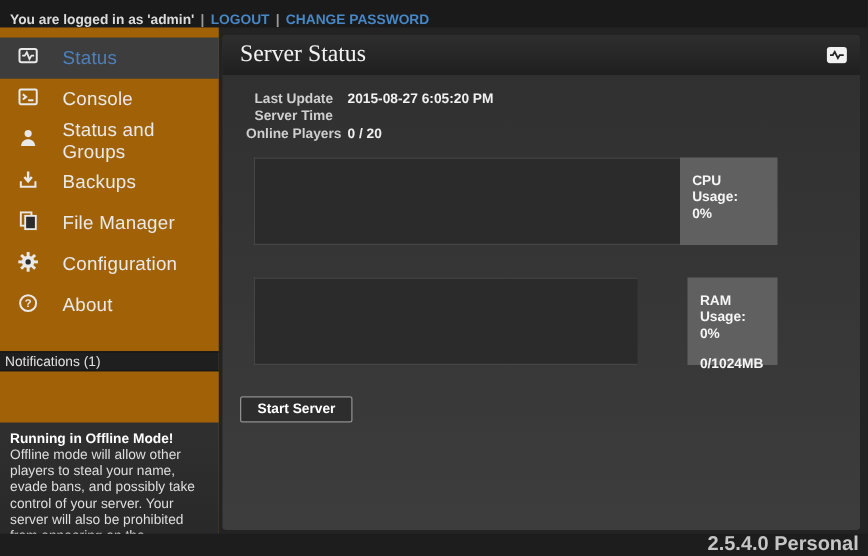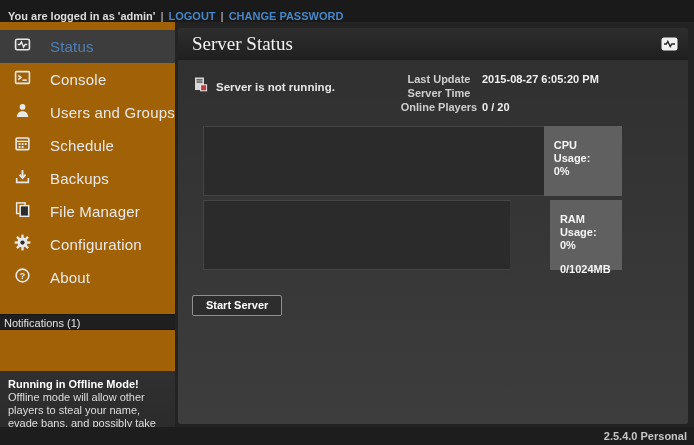--- a/index.html
+++ b/index.html
@@ -63,21 +63,21 @@
   
   .status-row { display:flex; align-items:flex-start; }
   .status-left { flex:1; display:flex; align-items:center; gap:8px; padding-top:4px; }
   .status-msg { font-size:11.5px; font-weight:bold; color:#e6e6e6; }
   .info-table { width:278px; font-size:11px; font-weight:bold; }
   .info-row { display:flex; line-height:14px; }
   .info-label { width:86px; color:#cfcfcf;text-align:center; }
   .info-value { color:#f0f0f0; }
   
   .chart-row { display:flex; margin-top:12px; width:430px; height:70px;padding-left:11px; }
-  .chart-row + .chart-row { margin-top:4px;gap:40px; }
+  .chart-row + .chart-row { margin-top:26px;gap:40px; }
   .chart-area {
     width:350px; height:70px; background:#2b2b2b;
     border:1px solid #454545; border-right:none;
   }
   .usage-panel {
     width:80px; height:70px; background:#606060;
     padding:13px 6px 0 10px;
     font-size:11px; font-weight:bold; color:#f5f5f5; line-height:13px;
   }
   .usage-detail { margin-top:11px; }
@@ -86,21 +86,21 @@
     margin-top:25px; display:inline-block;
     background:#2d2d2d; border:1px solid #8f8f8f; border-radius:2px;
     color:#fff; font-size:11px; font-weight:bold;
     font-family:"Liberation Sans", sans-serif;
     padding:3px 13px 4px 13px; cursor:pointer;
   }
   
   .footer {
     position:absolute; left:0; bottom:0; width:694px; height:18px;
     background:#1d1d1d; display:flex; align-items:center; justify-content:flex-end;
-    padding-right:7px; font-size:11px; font-weight:bold; color:#c6c6c6;
+    padding-right:7px; font-size:16px; font-weight:bold; color:#c6c6c6;
   }
 </style>
 </head>
 <body>
 
 <div class="topbar">
   <span>You are logged in as 'admin'</span>
   <span class="sep">|</span>
   <a>LOGOUT</a>
   <span class="sep">|</span>
@@ -131,37 +131,23 @@
       <span class="mi-label">Console</span>
     </div>
 
     <div class="menu-item">
       <span>
         <svg width="17" height="17" viewBox="0 0 16 16">
           <circle cx="8" cy="4.6" r="2.7" fill="#e9e9e9"></circle>
           <path d="M2.6 14c.5-3.6 2.6-5.2 5.4-5.2s4.9 1.6 5.4 5.2z" fill="#e9e9e9"></path>
         </svg>
       </span>
-      <span class="mi-label">Users and Groups</span>
-    </div>
-
-    <div class="menu-item">
-      <span>
-        <svg width="17" height="17" viewBox="0 0 16 16">
-          <rect x="2" y="2.8" width="12" height="11" rx="1" fill="none" stroke="#e9e9e9" stroke-width="1.5"></rect>
-          <path d="M2.5 6h11" stroke="#e9e9e9" stroke-width="1.3"></path>
-          <rect x="4.3" y="7.6" width="1.8" height="1.8" fill="#e9e9e9"></rect>
-          <rect x="7.2" y="7.6" width="1.8" height="1.8" fill="#e9e9e9"></rect>
-          <rect x="10.1" y="7.6" width="1.8" height="1.8" fill="#e9e9e9"></rect>
-          <rect x="4.3" y="10.4" width="1.8" height="1.8" fill="#e9e9e9"></rect>
-          <rect x="7.2" y="10.4" width="1.8" height="1.8" fill="#e9e9e9"></rect>
-        </svg>
-      </span>
-      <span class="mi-label">Schedule</span>
-    </div>
+      <span class="mi-label">Status and Groups</span>
+    </div>
+
 
     <div class="menu-item">
       <span>
         <svg width="17" height="17" viewBox="0 0 16 16">
           <path d="M2.5 9.5v4h11v-4" fill="none" stroke="#e9e9e9" stroke-width="1.5"></path>
           <path d="M8 2v6.5" stroke="#e9e9e9" stroke-width="1.8"></path>
           <path d="M5.2 6.2L8 9.5l2.8-3.3" fill="none" stroke="#e9e9e9" stroke-width="1.8"></path>
         </svg>
       </span>
       <span class="mi-label">Backups</span>
@@ -217,31 +203,20 @@
     <span class="panel-header-icon">
       <svg width="17" height="14" viewBox="0 0 17 14">
         <rect x="0.5" y="0.5" width="16" height="13" rx="2.5" fill="#f0f0f0"></rect>
         <path d="M3 7h2.3L6.8 4.4 9.3 9.6 10.8 7H14" fill="none" stroke="#222" stroke-width="1.4"></path>
       </svg>
     </span>
   </div>
 
   <div class="panel-body">
     <div class="status-row">
-      <div class="status-left">
-        <span>
-          <svg width="16" height="17" viewBox="0 0 16 17">
-            <rect x="3" y="1.5" width="9" height="12.5" fill="#d8d8d8"></rect>
-            <rect x="4.5" y="3.2" width="6" height="1.3" fill="#4a4a4a"></rect>
-            <rect x="4.5" y="5.4" width="6" height="1.3" fill="#4a4a4a"></rect>
-            <rect x="8.6" y="8.8" width="6" height="6" fill="#c23b3b" stroke="#e9e9e9" stroke-width="1"></rect>
-          </svg>
-        </span>
-        <span class="status-msg">Server is not running.</span>
-      </div>
       <div class="info-table">
         <div class="info-row">
           <span class="info-label">Last Update</span>
           <span class="info-value">2015-08-27 6:05:20 PM</span>
         </div>
         <div class="info-row">
           <span class="info-label">Server Time</span>
         </div>
         <div class="info-row">
           <span class="info-label">Online Players</span>

